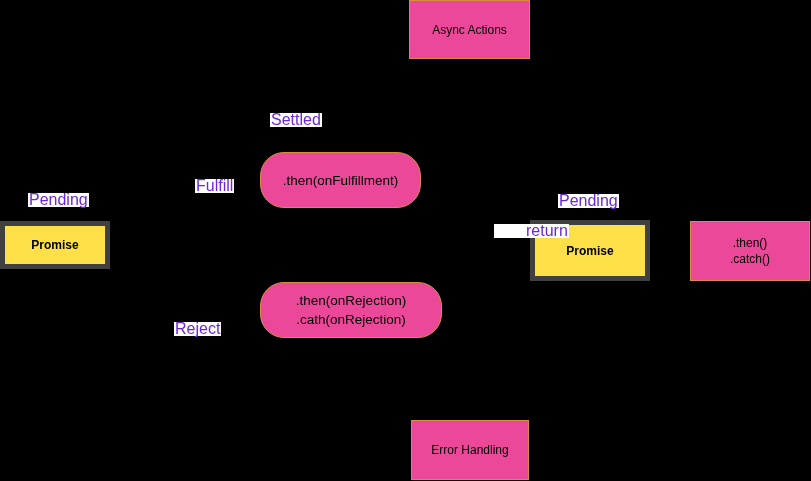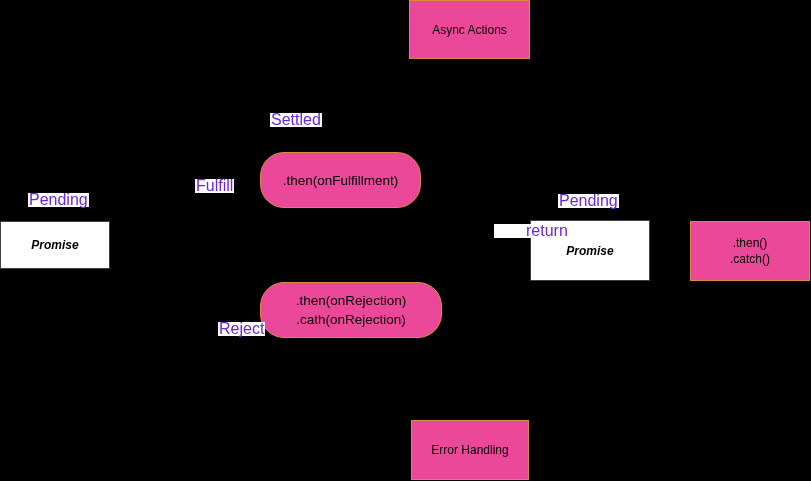--- a/index.html
+++ b/index.html
@@ -19,24 +19,23 @@
     justify-content:center;
     text-align:center;
     box-sizing:border-box;
     font-size:12px;
   }
   .node-orange{
     background:#ec4899;
     border:1px solid #d98c3f;
   }
   .node-blue{
-    background:#ffffff;
-    border:1px solid #404040;
+    background:#fde047;
+    border:5px solid #404040;
     font-weight:bold;
-    font-style:italic;
   }
   .mid-font{font-size:13.5px;line-height:19px;border-radius:24px;}
   .two-line{line-height:16px;}
   .edge-label{
     position:absolute;
     background:#FFFFFF;
     color:#6d28d9;
     font-size:16px;
     line-height:14px;
     padding:0 1px;
@@ -47,21 +46,21 @@
   #n-promise-l  {left:0px;   top:221px; width:110px; height:48px;}
   #n-fulfill    {left:260px; top:152px; width:161px; height:56px;}
   #n-reject     {left:260px; top:282px; width:182px; height:56px;}
   #n-promise-r  {left:530px; top:220px; width:120px; height:61px;}
   #n-thencatch  {left:690px; top:221px; width:120px; height:60px;}
   #n-error      {left:411px; top:420px; width:118px; height:60px;justify-content:center;}
   
   #l-pending-l  {left:28px;  top:193px;}
   #l-fulfill    {left:195px; top:153px;margin-top:26px;}
   #l-settled    {left:270px; top:113px;}
-  #l-reject     {left:174px; top:322px;margin-left:44px;}
+  #l-reject     {left:174px; top:322px;}
   #l-return     {left:494px; top:224px;padding-left:32px;}
   #l-pending-r  {left:558px; top:194px;}
 </style>
 </head>
 <body>
 
 <div id="canvas">
 
   <div id="n-async" class="node node-orange">
     <span>Async Actions</span>

